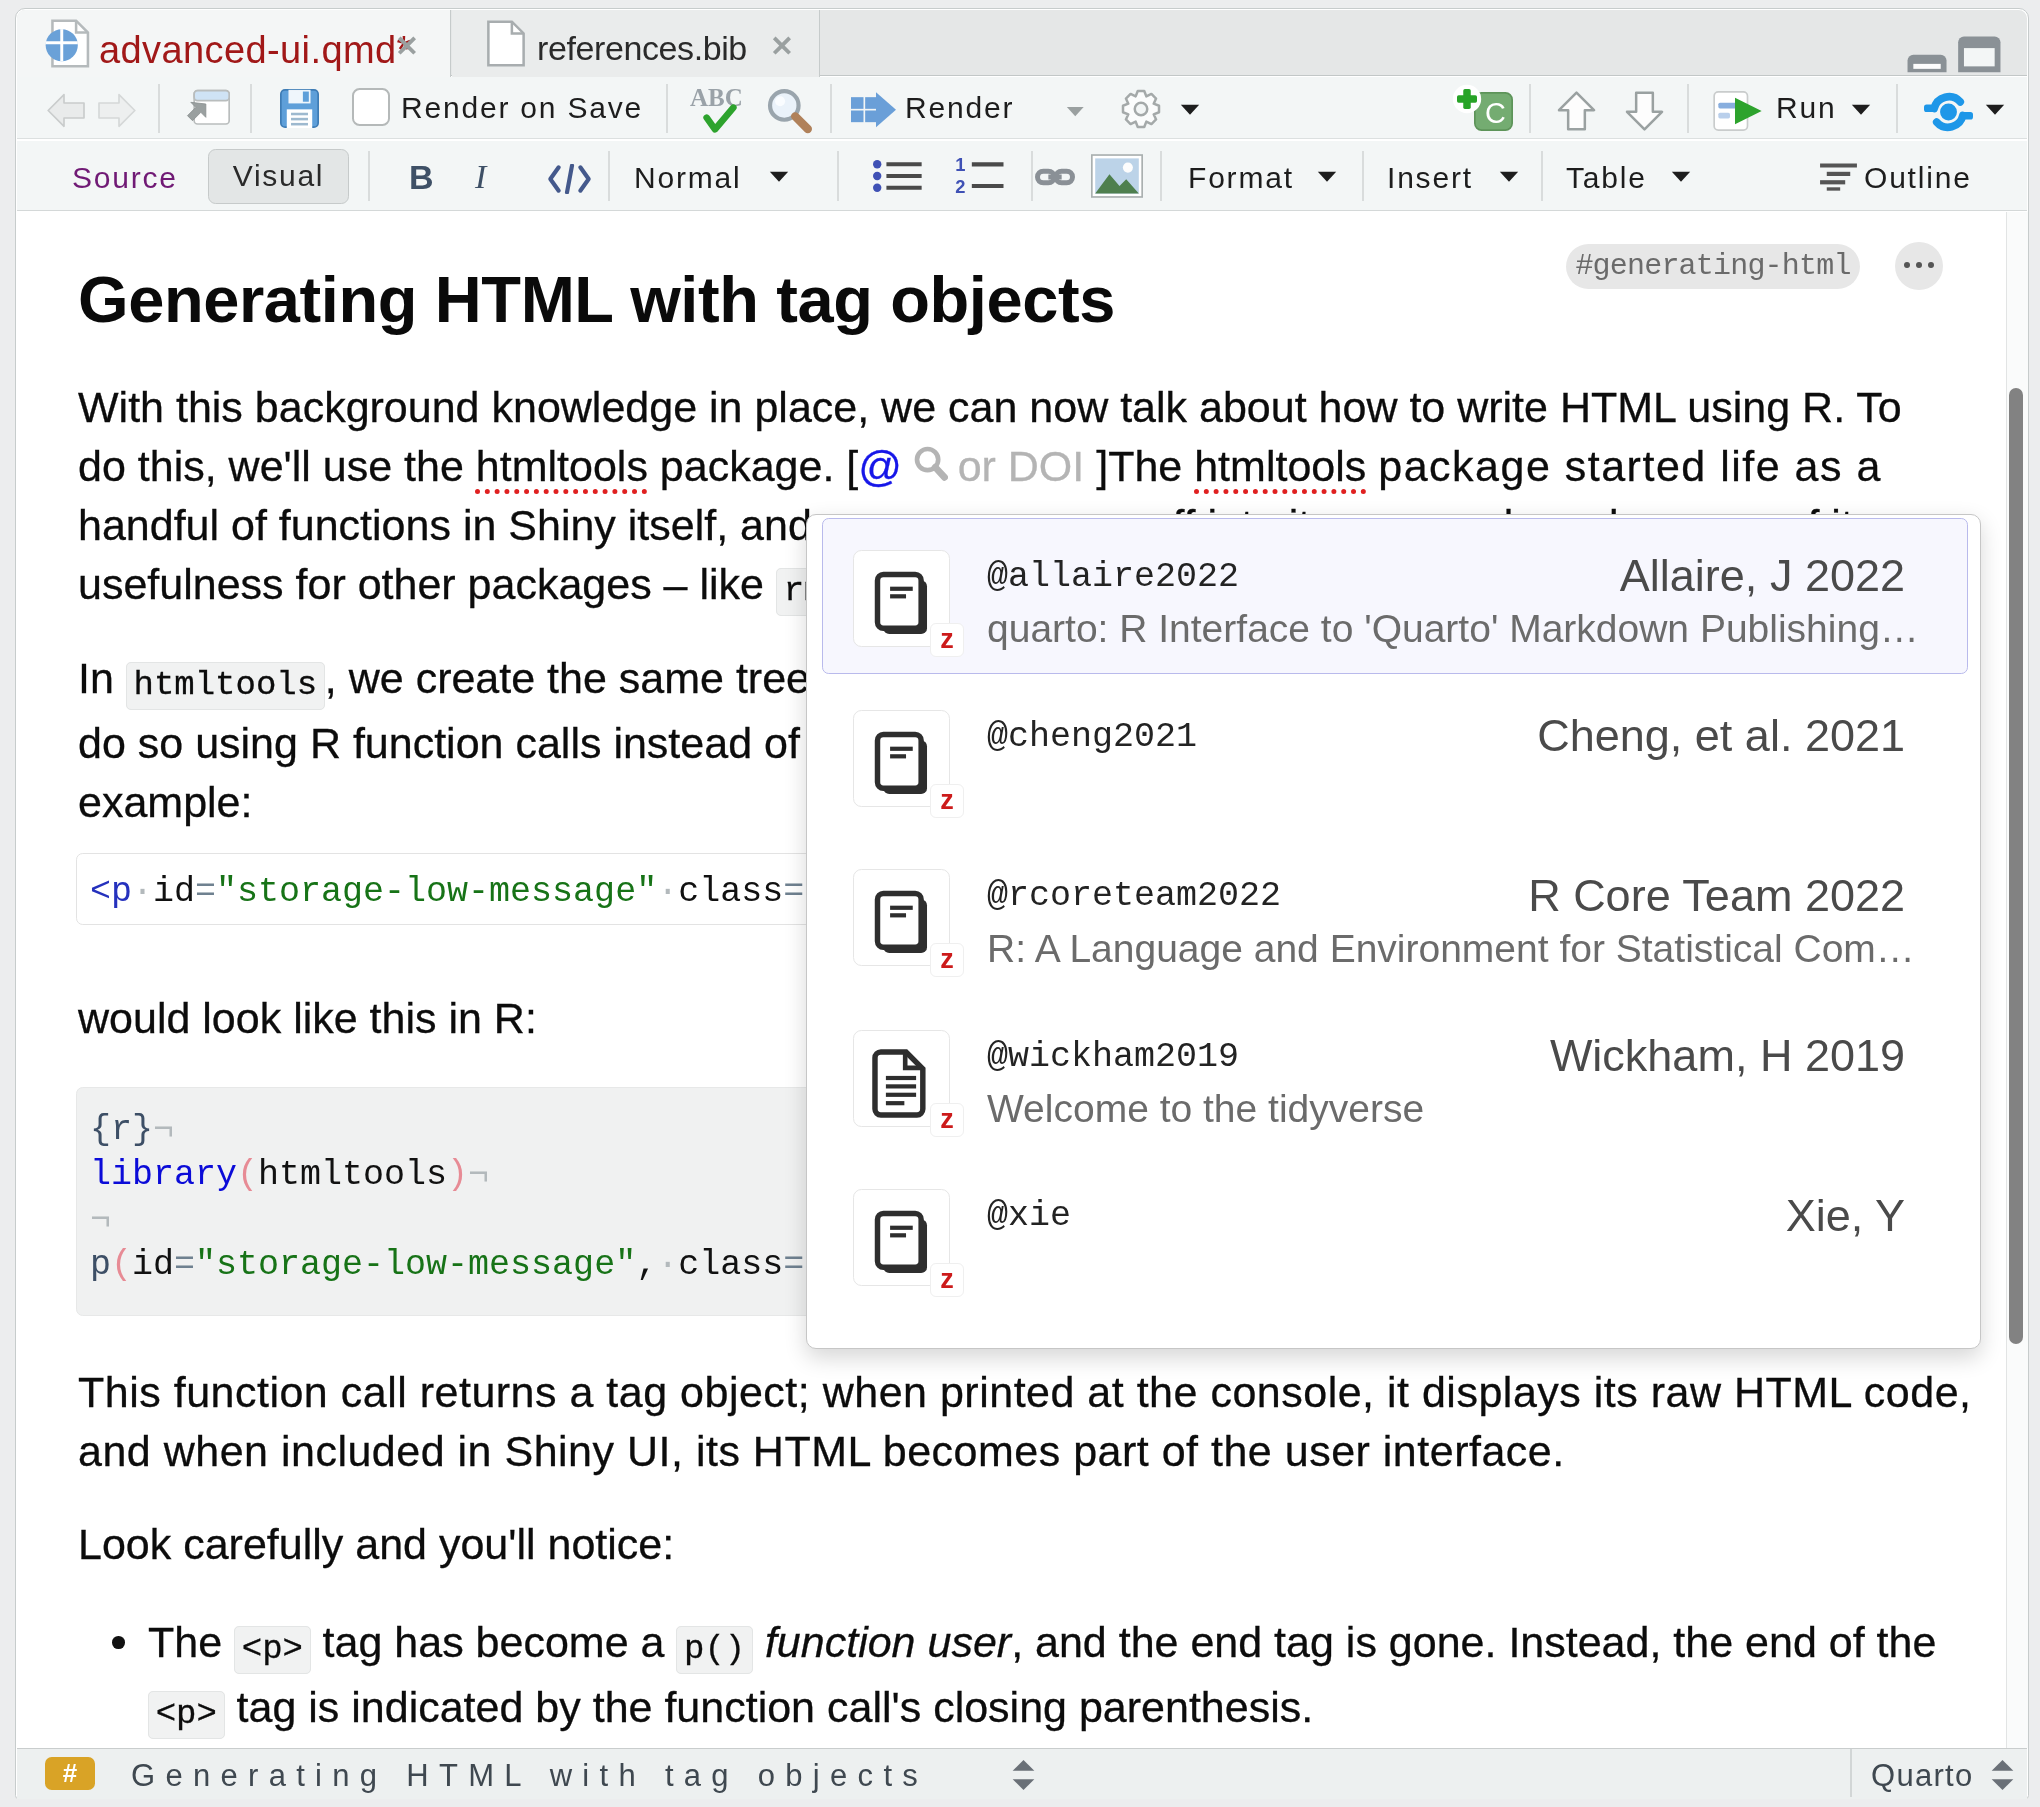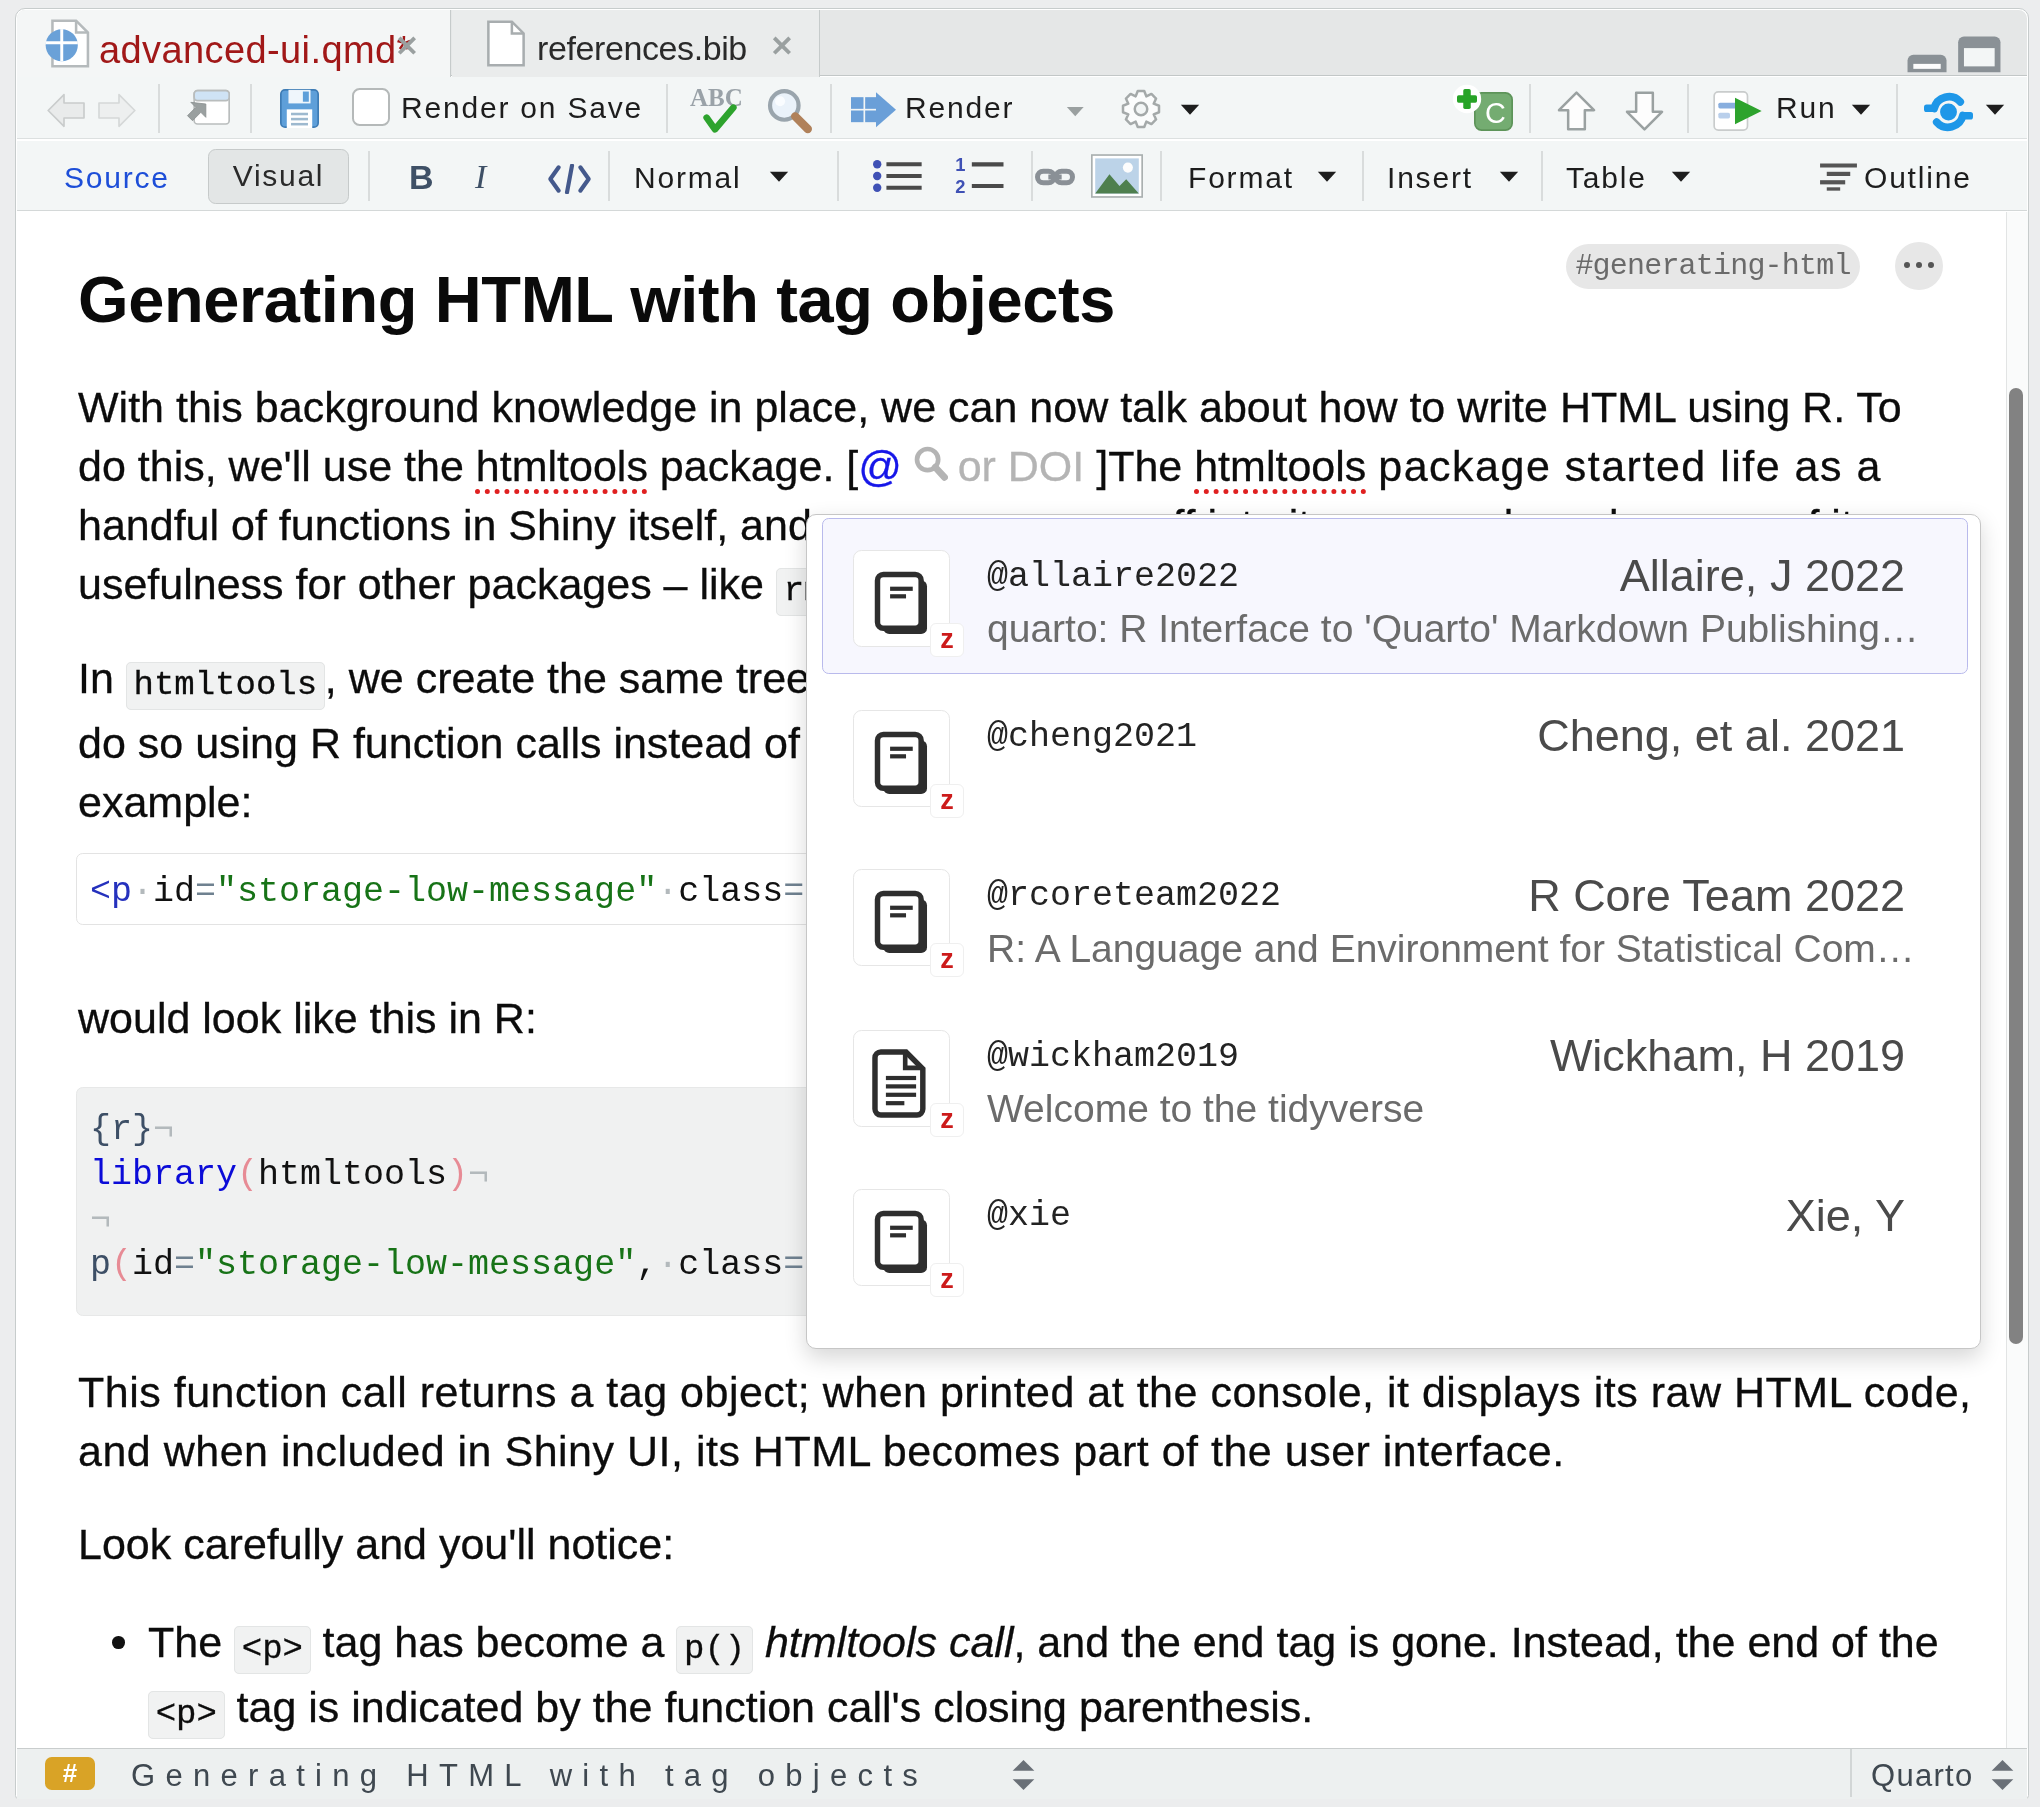--- a/index.html
+++ b/index.html
@@ -204,21 +204,21 @@
         <rect x="0" y="17" width="14" height="9" rx="3" fill="#1e97e8"></rect>
         <rect x="44" y="26" width="14" height="9" rx="3" fill="#1e97e8"></rect>
       </svg>
     </div>
   <div class="abs" style="left:1985px; top:104px;">
       <svg width="20" height="11.7" viewBox="0 0 24 14">
         <path d="M1 1 L23 1 L12 13 Z" fill="#1d1d1d"></path>
       </svg>
     </div>
 
-  <div class="tbtext" style="left:64px; top:161px; color:#1d4ed8;">Source</div>
+  <div class="tbtext" style="left:72px; top:161px; color:#701a75;">Source</div>
   <div class="abs" style="left:208px; top:149px; width:141px; height:55px; background:#e3e6e6; border:1.7px solid #c6caca; border-radius:7.6px; text-align:center; font-size:30px; color:#2a2a2a; line-height:52px; letter-spacing:1.7px;">Visual</div>
   <div class="tdiv abs" style="left:368px; top:151px; height:50px;"></div>
   <div class="abs" style="left:409px; top:158px; font-size:34px; font-weight:bold; color:#3e5066;">B</div>
   <div class="abs" style="left:475px; top:158px; font-size:34px; font-style:italic; font-family:'Liberation Serif',serif; color:#3e5066;">I</div>
   <div class="abs" style="left:547px; top:164px;">
       <svg width="45" height="30" viewBox="0 0 54 36">
         <path d="M14 4 L4 18 L14 32" fill="none" stroke="#44598c" stroke-width="5" stroke-linecap="round" stroke-linejoin="round"></path>
         <path d="M40 4 L50 18 L40 32" fill="none" stroke="#44598c" stroke-width="5" stroke-linecap="round" stroke-linejoin="round"></path>
         <line x1="30" y1="2" x2="24" y2="34" stroke="#44598c" stroke-width="5" stroke-linecap="round"></line>
       </svg>
@@ -321,21 +321,21 @@
 
   <div class="abs" id="code2" style="left:76px; top:1087px; width:1873px; height:229px; background:#f0f1f1; border:1.7px solid #e7e8e8; border-radius:6.7px;"></div>
   <div class="code" id="code2text" style="left:90px; top:1108px;"><span class="c-brace">{r}</span><span class="c-dot">¬</span>
 <span class="c-kw">library</span><span class="c-paren">(</span>htmltools<span class="c-paren">)</span><span class="c-dot">¬</span>
 <span class="c-dot">¬</span>
 <span class="c-brace">p</span><span class="c-paren">(</span>id<span class="c-eq">=</span><span class="c-str">"storage-low-message"</span>,<span class="c-dot">·</span>class<span class="c-eq">=</span><span class="c-str">"message warning"</span><span class="c-paren">)</span></div>
 
   <div class="para" style="top:1515px;">Look carefully and you'll notice:</div>
   <div class="para" style="top:1363px; letter-spacing:0.5px;" id="p3">This function call returns a tag object; when printed at the console, it displays its raw HTML code,<br>and when included in Shiny UI, its HTML becomes part of the user interface.</div>
   <div class="abs" style="left:112px; top:1636px; width:12.6px; height:12.6px; border-radius:50%; background:#111;"></div>
-  <div class="para" style="left:148px; top:1613px; width:1846px;" id="bullet1">The <span class="chip">&lt;p&gt;</span> tag has become a <span class="chip">p()</span> <i>htmltools call</i>, and the end tag is gone. Instead, the end of the<br><span class="chip">&lt;p&gt;</span> tag is indicated by the function call's closing parenthesis.</div>
+  <div class="para" style="left:148px; top:1613px; width:1846px;" id="bullet1">The <span class="chip">&lt;p&gt;</span> tag has become a <span class="chip">p()</span> <i>function user</i>, and the end tag is gone. Instead, the end of the<br><span class="chip">&lt;p&gt;</span> tag is indicated by the function call's closing parenthesis.</div>
 
   <div id="popup" class="abs"></div>
   <div class="abs" id="selbox" style="left:822px; top:518px; width:1146px; height:156px; background:#f7f7fe; border:1.7px solid #b9baec; border-radius:6.7px;"></div>
 
   <div class="iconbox" style="top:550px;">
       <svg width="94" height="94" viewBox="0 0 112 112">
         <g>
           <rect x="35" y="35" width="52" height="64" rx="7" fill="#2e2e2e"></rect>
           <rect x="28" y="28" width="52" height="64" rx="7" fill="#fff" stroke="#2e2e2e" stroke-width="6.5"></rect>
           <line x1="43" y1="45" x2="70" y2="45" stroke="#2e2e2e" stroke-width="5"></line>

